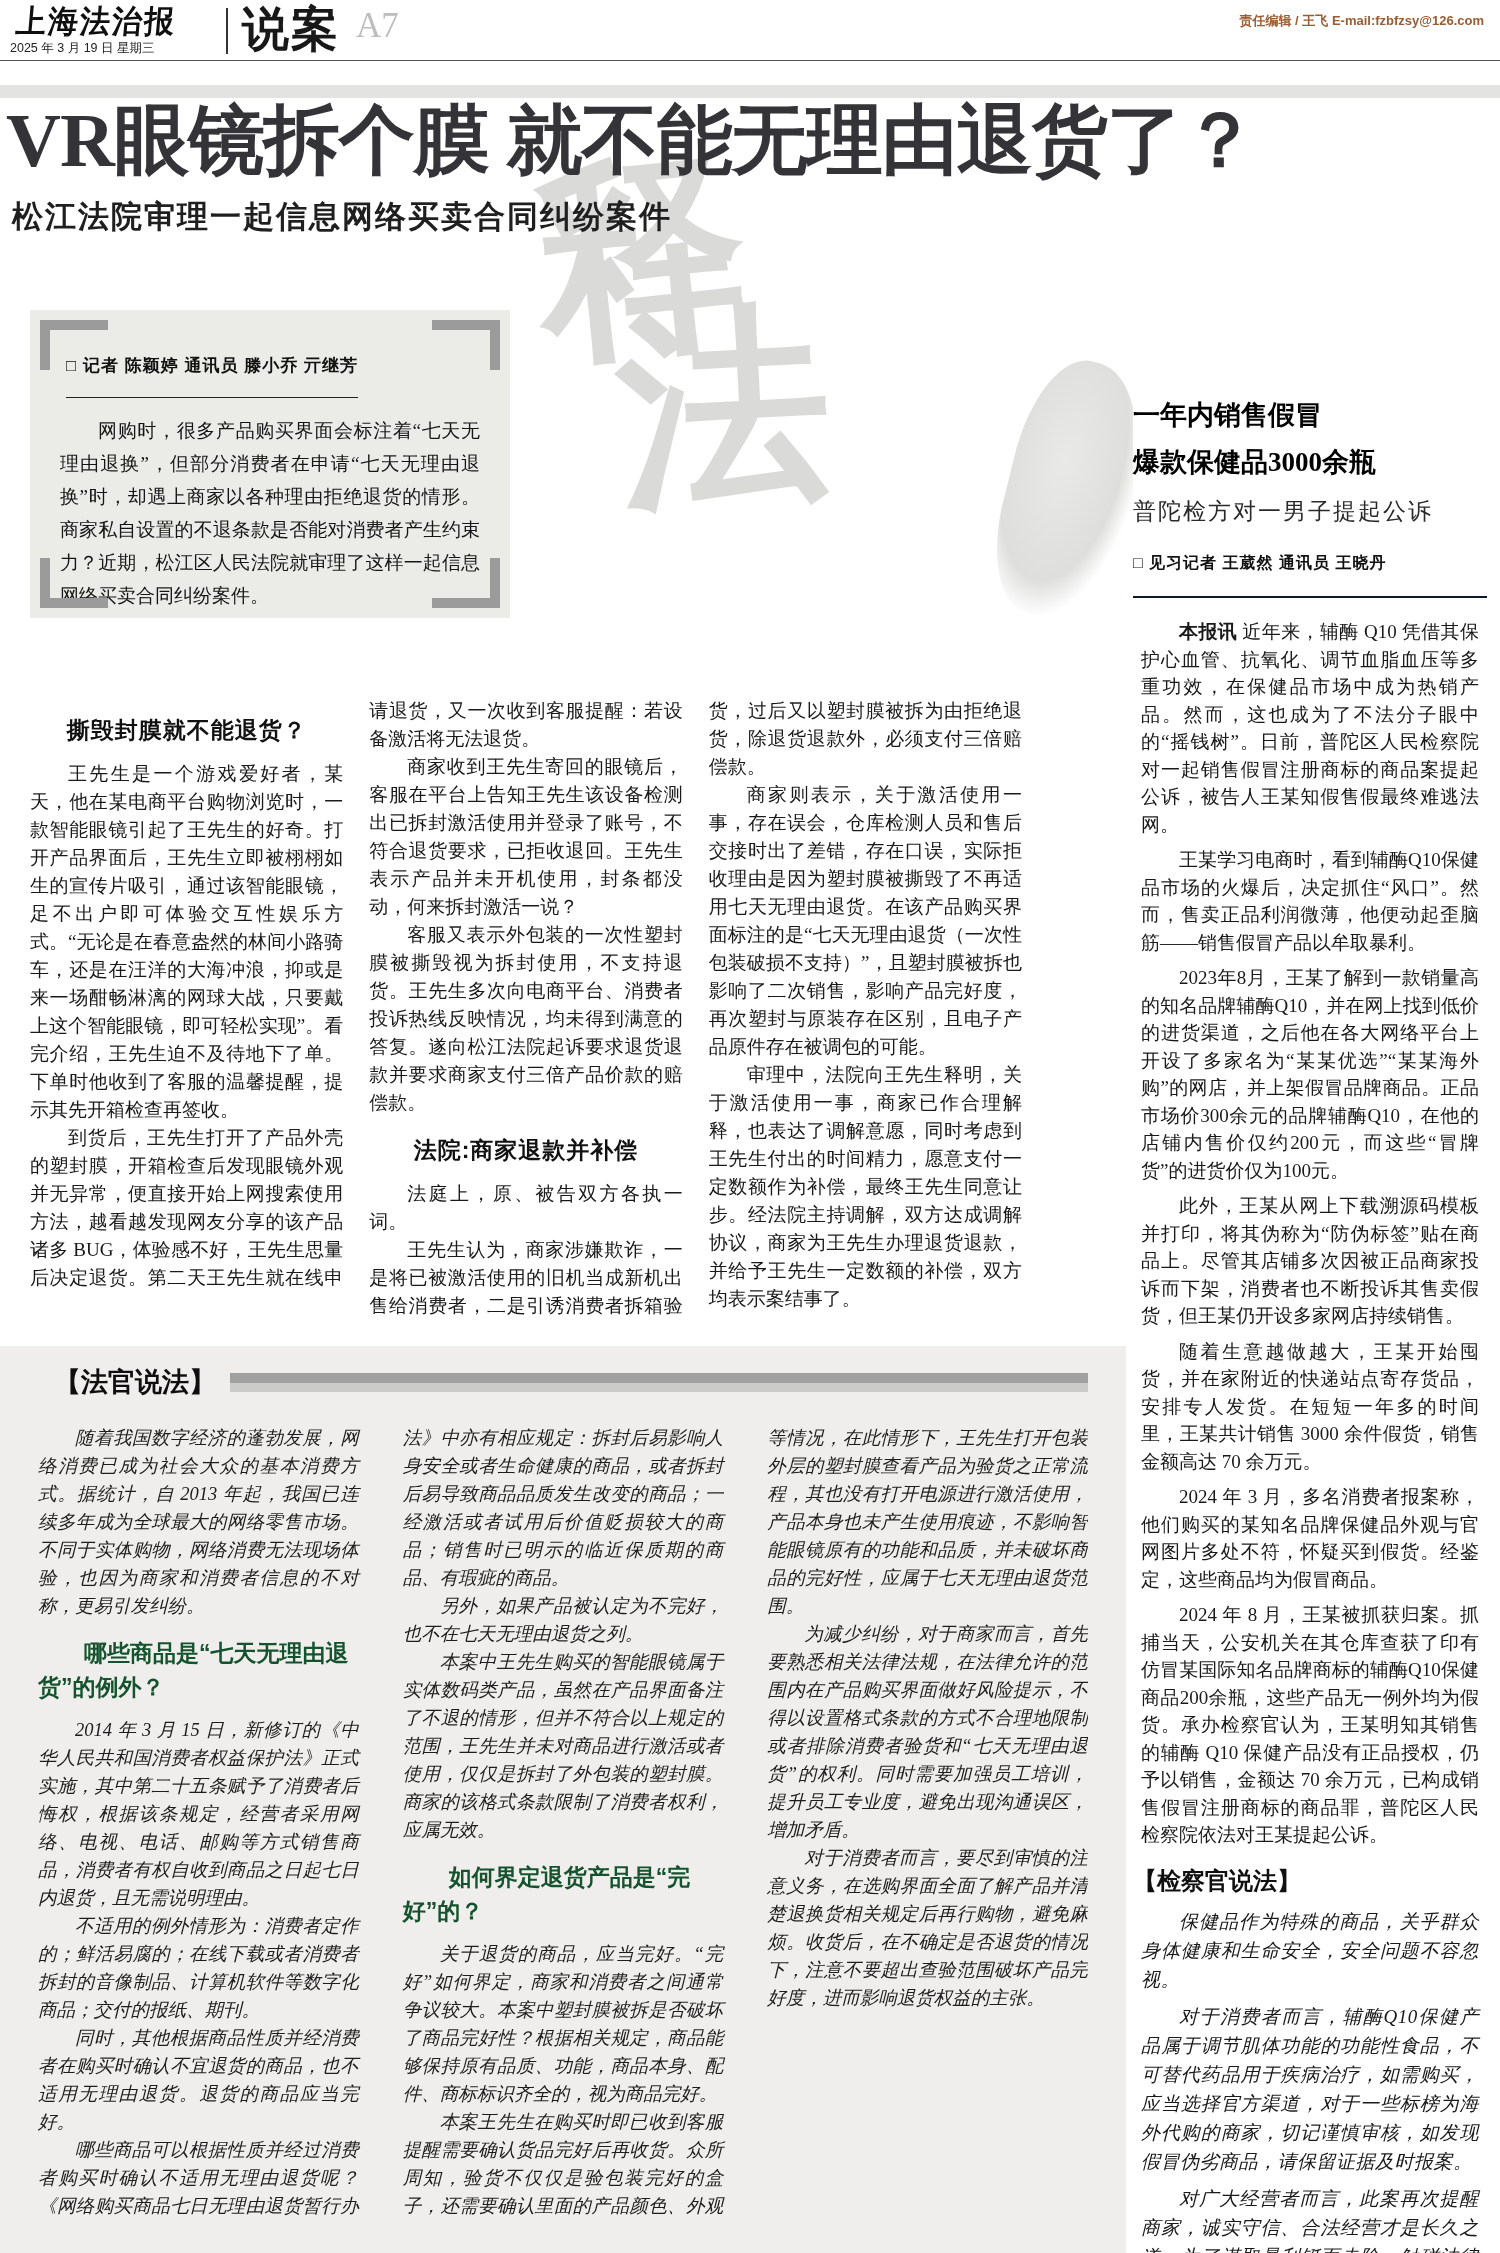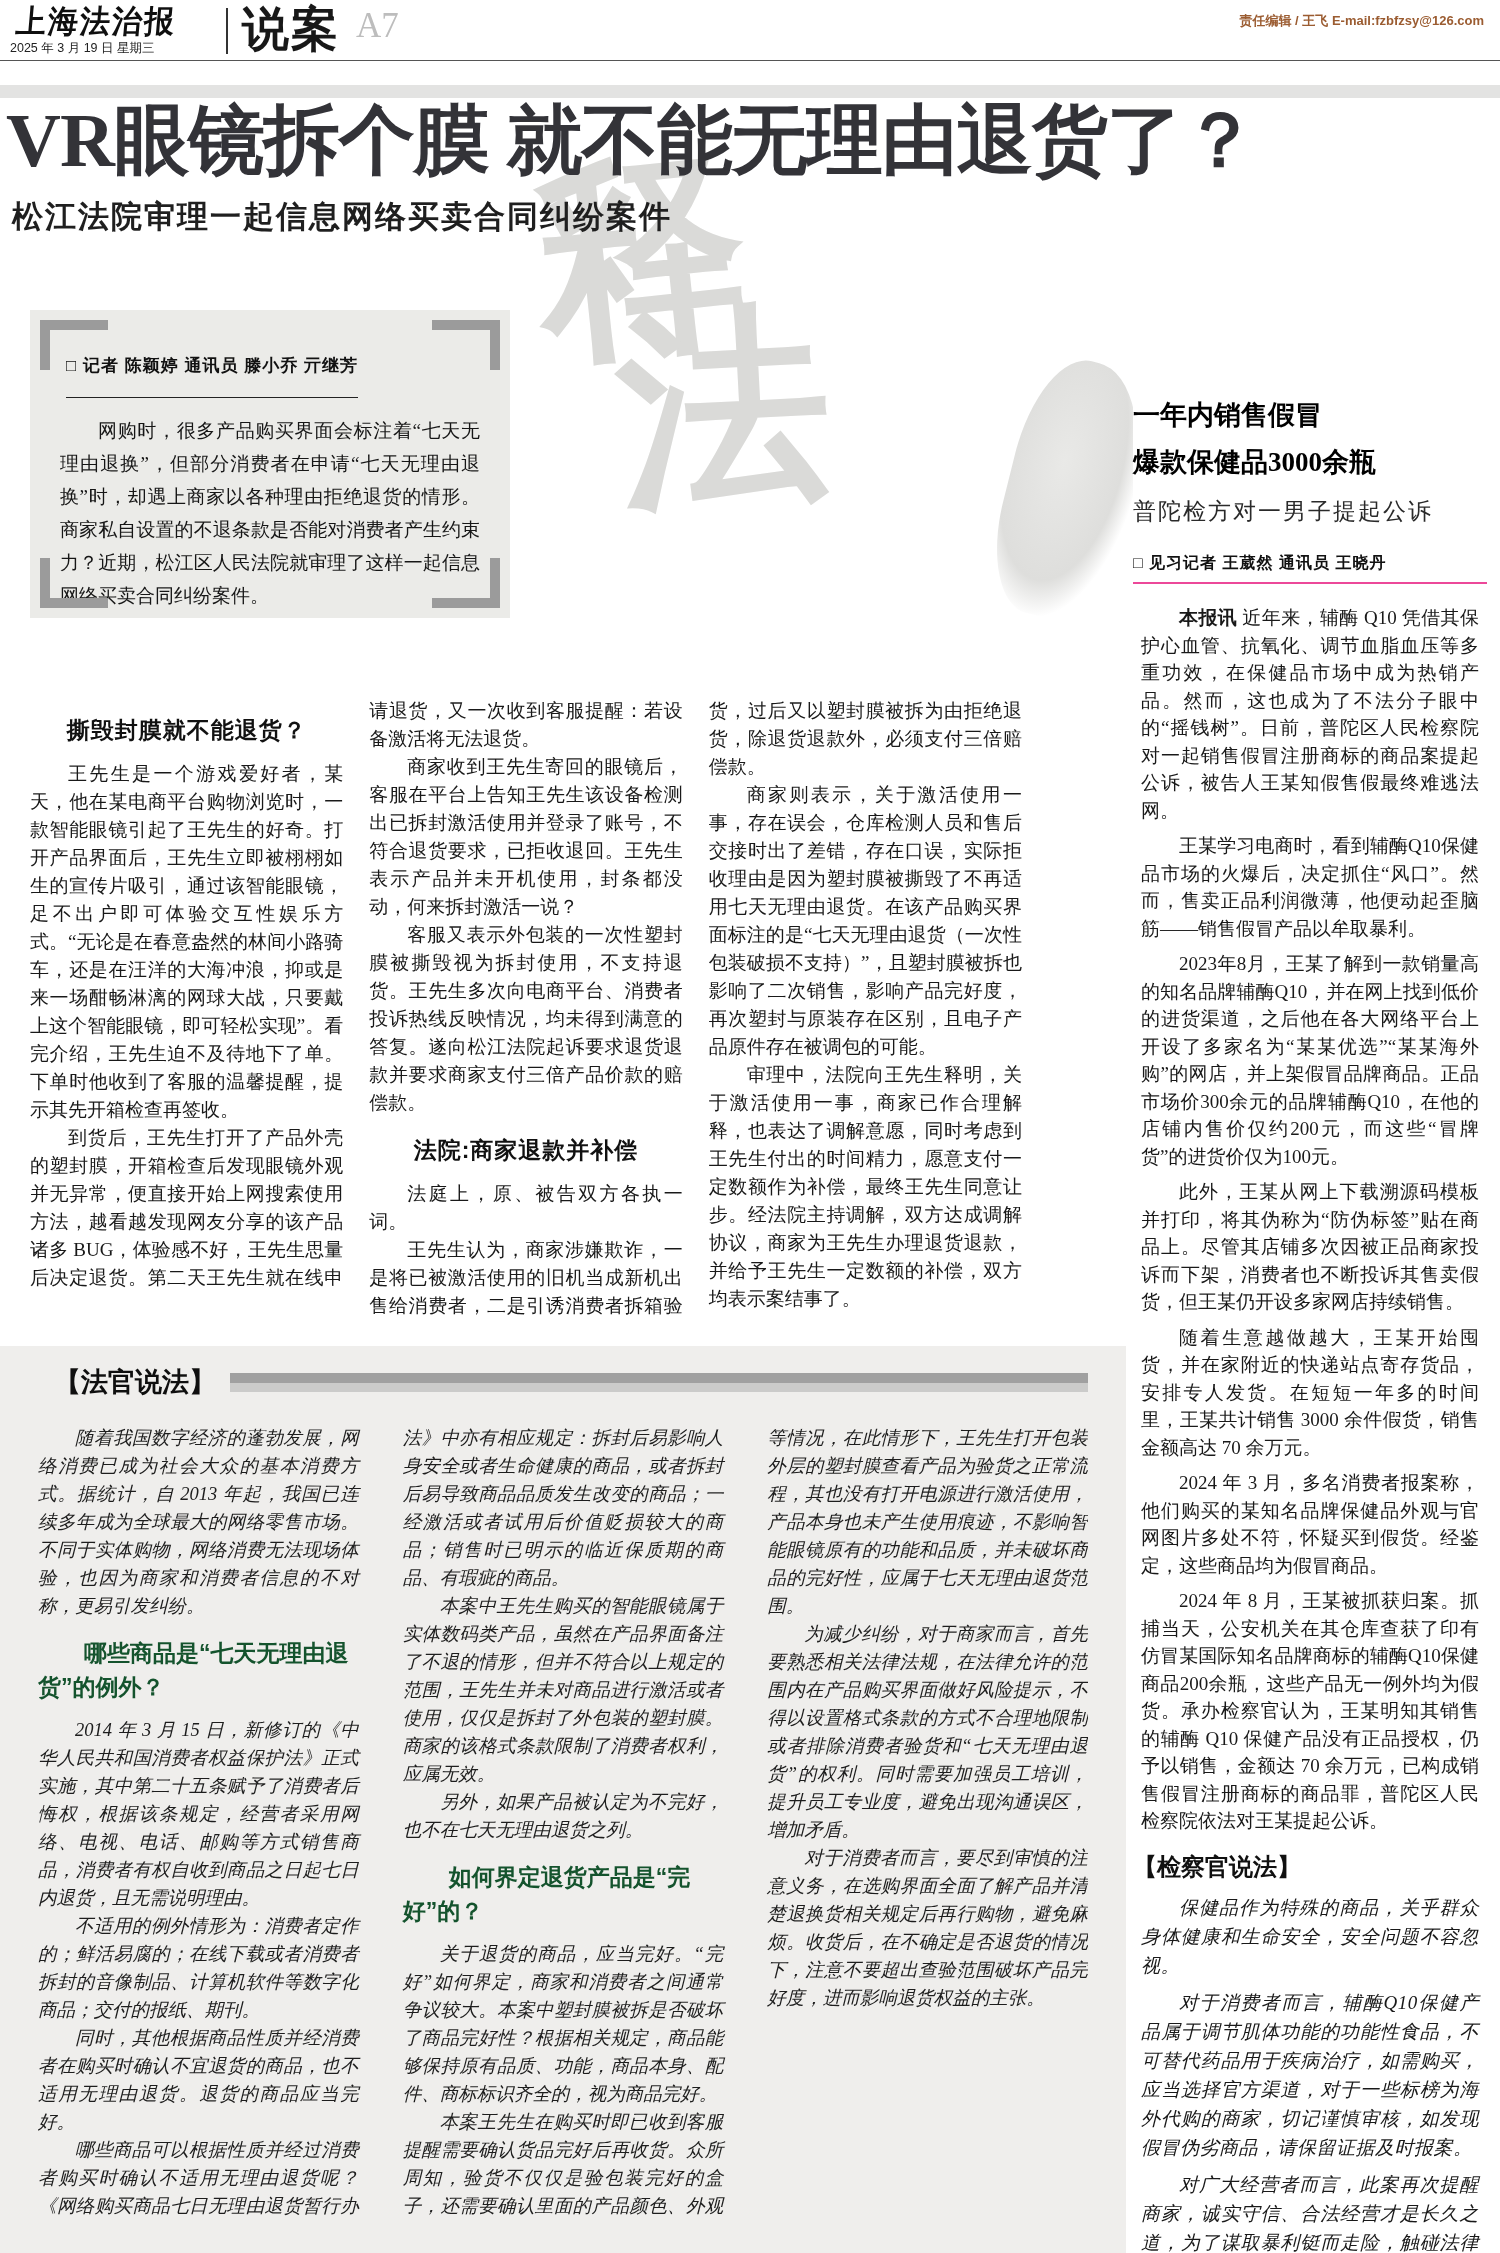--- a/index.html
+++ b/index.html
@@ -56,21 +56,21 @@
   .main-cols .col-heading{font-family:"Liberation Sans",sans-serif;font-weight:900;font-size:23px;
                           color:#111;text-align:center;margin:18px 0 14px 0;letter-spacing:1px;
                           break-inside:avoid;}
 
   
   .right-article{position:absolute;left:1133px;top:392px;width:354px;z-index:2;background:#fff;}
   .ra-head{font-family:"Liberation Serif",serif;font-weight:700;font-size:27px;line-height:47px;
            color:#000000;letter-spacing:0;}
   .ra-sub{margin-top:10px;font-size:23px;color:#2a2a2a;letter-spacing:2px;font-family:"Liberation Serif",serif;}
   .ra-byline{margin-top:26px;font-family:"Liberation Sans",sans-serif;font-weight:bold;font-size:16px;
-             color:#111;padding-bottom:8px;border-bottom:2px solid #ec4899;letter-spacing:1px;}
+             color:#111;padding-bottom:22px;border-bottom:2px solid #0f172a;letter-spacing:1px;}
   .ra-body{margin-top:20px;}
   .ra-body .col-para{margin:8px;font-size:19px;line-height:27.5px;text-align:justify;text-indent:2em;color:#191919;}
   .lead-prefix{font-weight:bold;font-family:"Liberation Sans",sans-serif;}
   .pros-heading{font-family:"Liberation Sans",sans-serif;font-weight:900;font-size:24px;color:#101010;
                 margin:16px 0 10px 0;}
   .prosecutor .col-para{font-style:italic;line-height:29px;letter-spacing:0.5px;}
 
   
   .judge-panel{position:absolute;left:0;top:1346px;width:1126px;height:907px;background:#efeeec;z-index:1;overflow:hidden;}
   .jp-header{display:flex;align-items:center;margin:18px 38px 0 54px;}
@@ -154,21 +154,21 @@
     <span class="jp-title">【法官说法】</span>
     <span class="jp-bar"></span>
   </div>
   <div class="jp-cols">
       <div class="col-para">随着我国数字经济的蓬勃发展，网络消费已成为社会大众的基本消费方式。据统计，自 2013 年起，我国已连续多年成为全球最大的网络零售市场。不同于实体购物，网络消费无法现场体验，也因为商家和消费者信息的不对称，更易引发纠纷。</div>
       <div class="col-heading">哪些商品是“七天无理由退货”的例外？</div>
       <div class="col-para">2014 年 3 月 15 日，新修订的《中华人民共和国消费者权益保护法》正式实施，其中第二十五条赋予了消费者后悔权，根据该条规定，经营者采用网络、电视、电话、邮购等方式销售商品，消费者有权自收到商品之日起七日内退货，且无需说明理由。</div>
       <div class="col-para">不适用的例外情形为：消费者定作的；鲜活易腐的；在线下载或者消费者拆封的音像制品、计算机软件等数字化商品；交付的报纸、期刊。</div>
       <div class="col-para">同时，其他根据商品性质并经消费者在购买时确认不宜退货的商品，也不适用无理由退货。退货的商品应当完好。</div>
       <div class="col-para">哪些商品可以根据性质并经过消费者购买时确认不适用无理由退货呢？《网络购买商品七日无理由退货暂行办法》中亦有相应规定：拆封后易影响人身安全或者生命健康的商品，或者拆封后易导致商品品质发生改变的商品；一经激活或者试用后价值贬损较大的商品；销售时已明示的临近保质期的商品、有瑕疵的商品。</div>
+      <div class="col-para">另外，如果产品被认定为不完好，也不在七天无理由退货之列。</div>
       <div class="col-para">本案中王先生购买的智能眼镜属于实体数码类产品，虽然在产品界面备注了不退的情形，但并不符合以上规定的范围，王先生并未对商品进行激活或者使用，仅仅是拆封了外包装的塑封膜。商家的该格式条款限制了消费者权利，应属无效。</div>
-      <div class="col-para">另外，如果产品被认定为不完好，也不在七天无理由退货之列。</div>
       <div class="col-heading">如何界定退货产品是“完好”的？</div>
       <div class="col-para">关于退货的商品，应当完好。“完好”如何界定，商家和消费者之间通常争议较大。本案中塑封膜被拆是否破坏了商品完好性？根据相关规定，商品能够保持原有品质、功能，商品本身、配件、商标标识齐全的，视为商品完好。</div>
       <div class="col-para">本案王先生在购买时即已收到客服提醒需要确认货品完好后再收货。众所周知，验货不仅仅是验包装完好的盒子，还需要确认里面的产品颜色、外观等情况，在此情形下，王先生打开包装外层的塑封膜查看产品为验货之正常流程，其也没有打开电源进行激活使用，产品本身也未产生使用痕迹，不影响智能眼镜原有的功能和品质，并未破坏商品的完好性，应属于七天无理由退货范围。</div>
       <div class="col-para">为减少纠纷，对于商家而言，首先要熟悉相关法律法规，在法律允许的范围内在产品购买界面做好风险提示，不得以设置格式条款的方式不合理地限制或者排除消费者验货和“七天无理由退货”的权利。同时需要加强员工培训，提升员工专业度，避免出现沟通误区，增加矛盾。</div>
       <div class="col-para">对于消费者而言，要尽到审慎的注意义务，在选购界面全面了解产品并清楚退换货相关规定后再行购物，避免麻烦。收货后，在不确定是否退货的情况下，注意不要超出查验范围破坏产品完好度，进而影响退货权益的主张。</div>
     </div>
 </div>
 
 </body></html>

